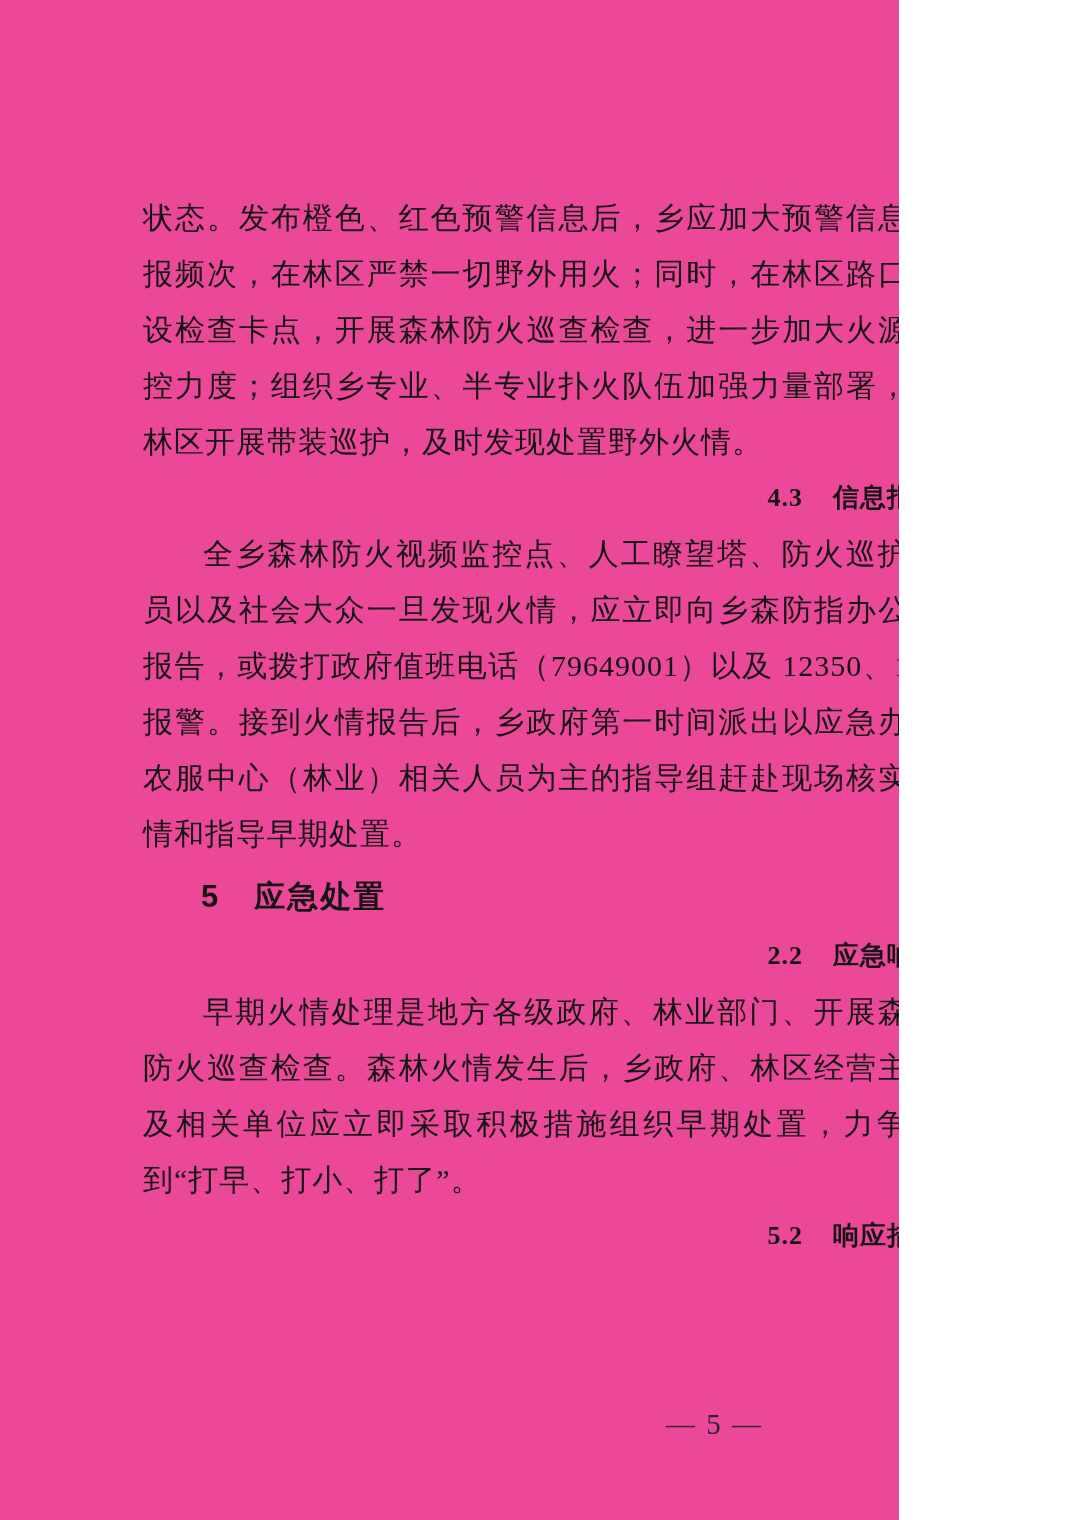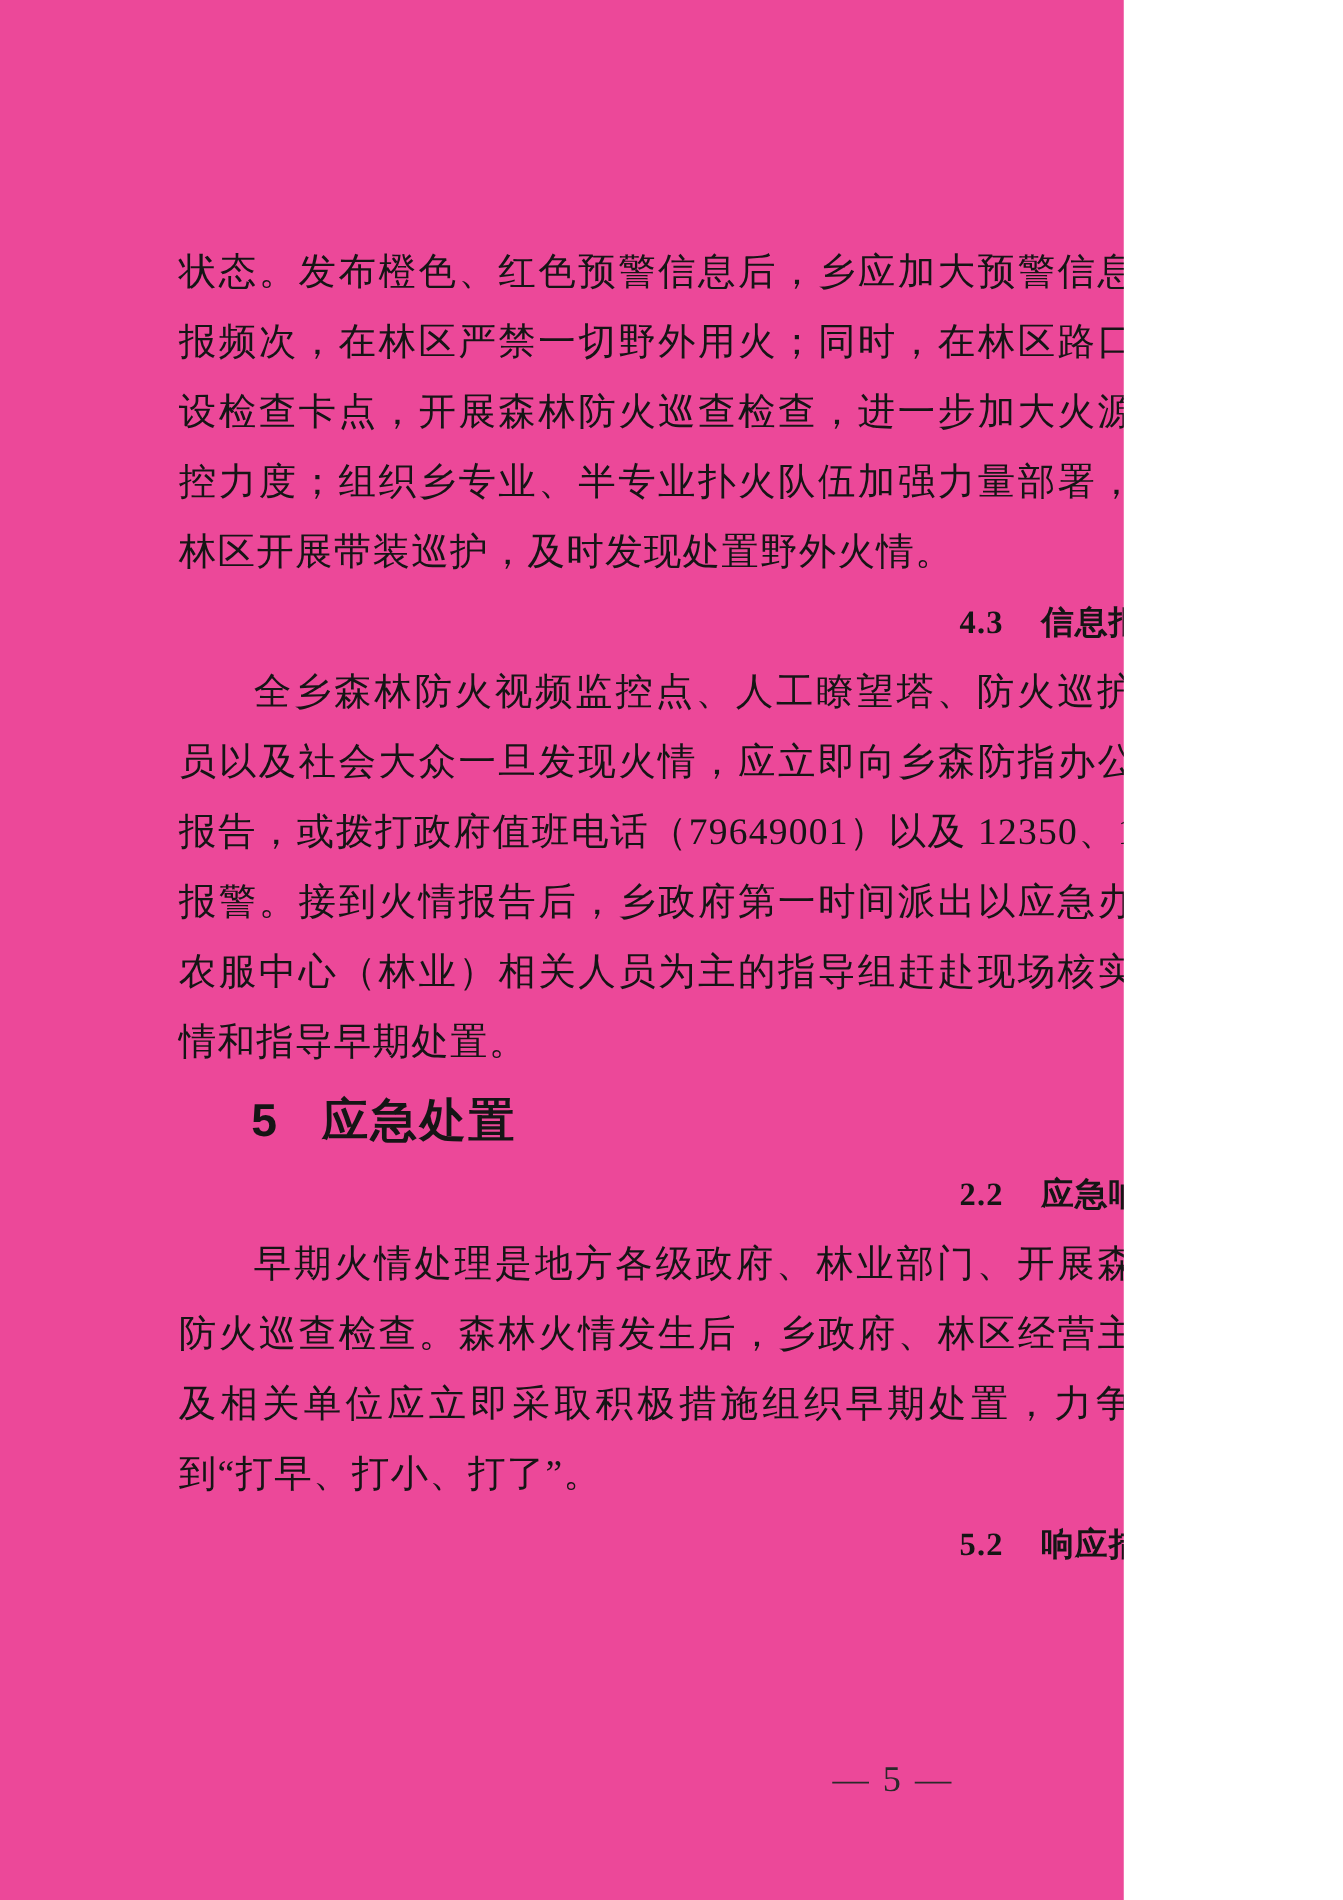--- a/index.html
+++ b/index.html
@@ -36,21 +36,21 @@
     margin: 0;
     font-size: 26px;
     line-height: 56px;
     padding-left: 58px;
     font-weight: bold;
     letter-spacing: 1px;
     text-align: right;
   }
   .heading-1 {
     margin: 6px 0 2px 0;
-    font-size: 37px;
+    font-size: 31px;
     line-height: 58px;
     padding-left: 58px;
     font-weight: bold;
     font-family: "Liberation Sans", "DejaVu Sans", sans-serif;
     letter-spacing: 2px;
   }
   .h-num {
     display: inline-block;
     margin-right: 30px;
   }

